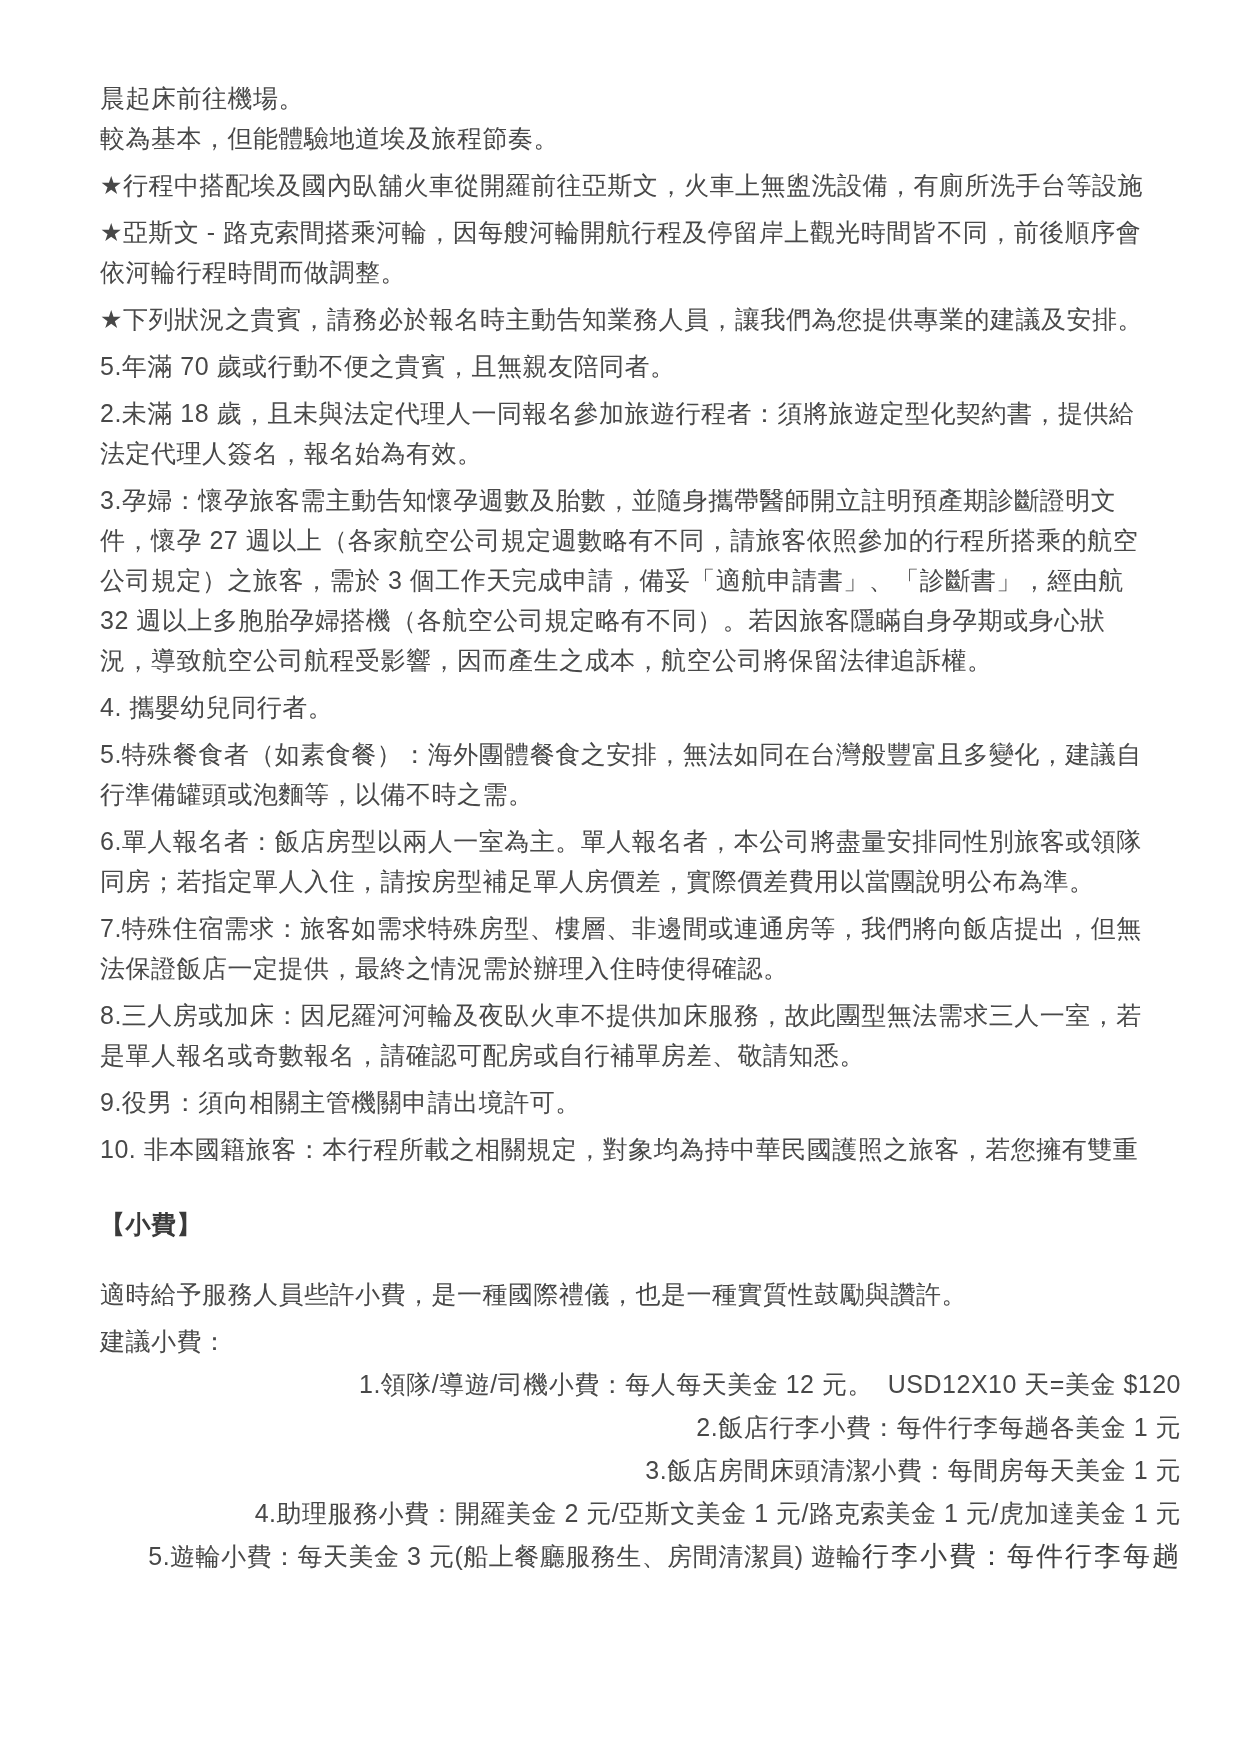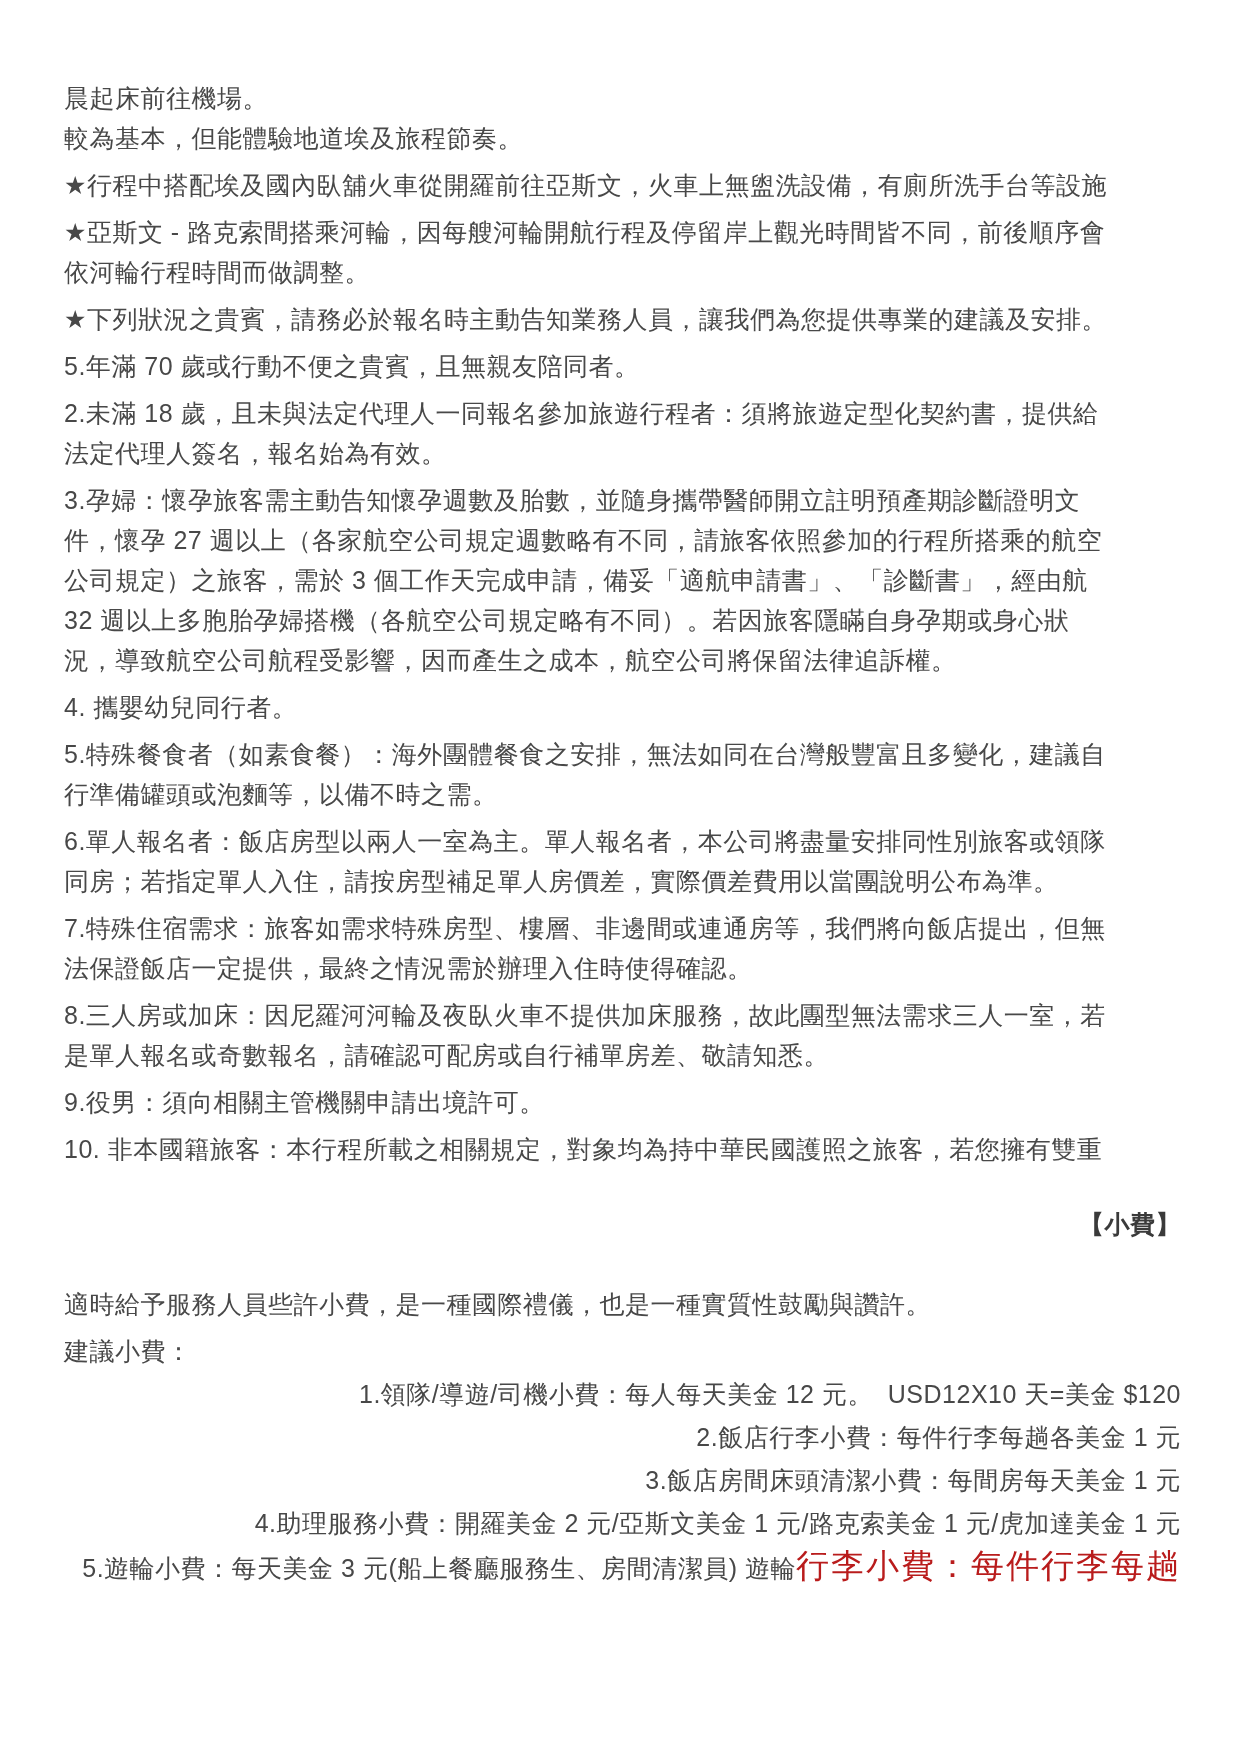--- a/index.html
+++ b/index.html
@@ -7,44 +7,43 @@
     padding: 0;
     background: #ffffff;
   }
   body {
     width: 1241px;
     height: 1755px;
     overflow: hidden;
     font-family: "Liberation Sans", "DejaVu Sans", sans-serif;
   }
   .content {
-    padding: 78px 60px 0 64px;
+    padding: 78px 60px 0 100px;
   }
   .line {
     line-height: 40px;
     font-size: 25px;
     color: #484848;
     white-space: pre;
     letter-spacing: 0.5px;
   }
   .content > .line:first-child { margin-top: 0; }
   .para  { margin-top: 7px; }
   .cont  { margin-top: 0; }
   .tight { margin-top: 3px; text-align: right; }
   .header {
     margin-top: 35px;
-    margin-bottom: 40px;
+    margin-bottom: 30px;
     font-weight: bold;
     color: #3a3a3a;
-    text-align: right;
   }
   .alt {
-    font-size: 33px;
+    font-size: 27px;
     letter-spacing: 2px;
-    color: #b91c1c;
+    color: #404040;
   }
 </style>
 </head>
 <body>
 
 <div class="content" id="content">
     <div class="line para"><span>晨起床前往機場。</span></div>
     <div class="line cont"><span>較為基本，但能體驗地道埃及旅程節奏。</span></div>
     <div class="line para"><span>★行程中搭配埃及國內臥舖火車從開羅前往亞斯文，火車上無盥洗設備，有廁所洗手台等設施</span></div>
     <div class="line para"><span>★亞斯文 - 路克索間搭乘河輪，因每艘河輪開航行程及停留岸上觀光時間皆不同，前後順序會</span></div>

